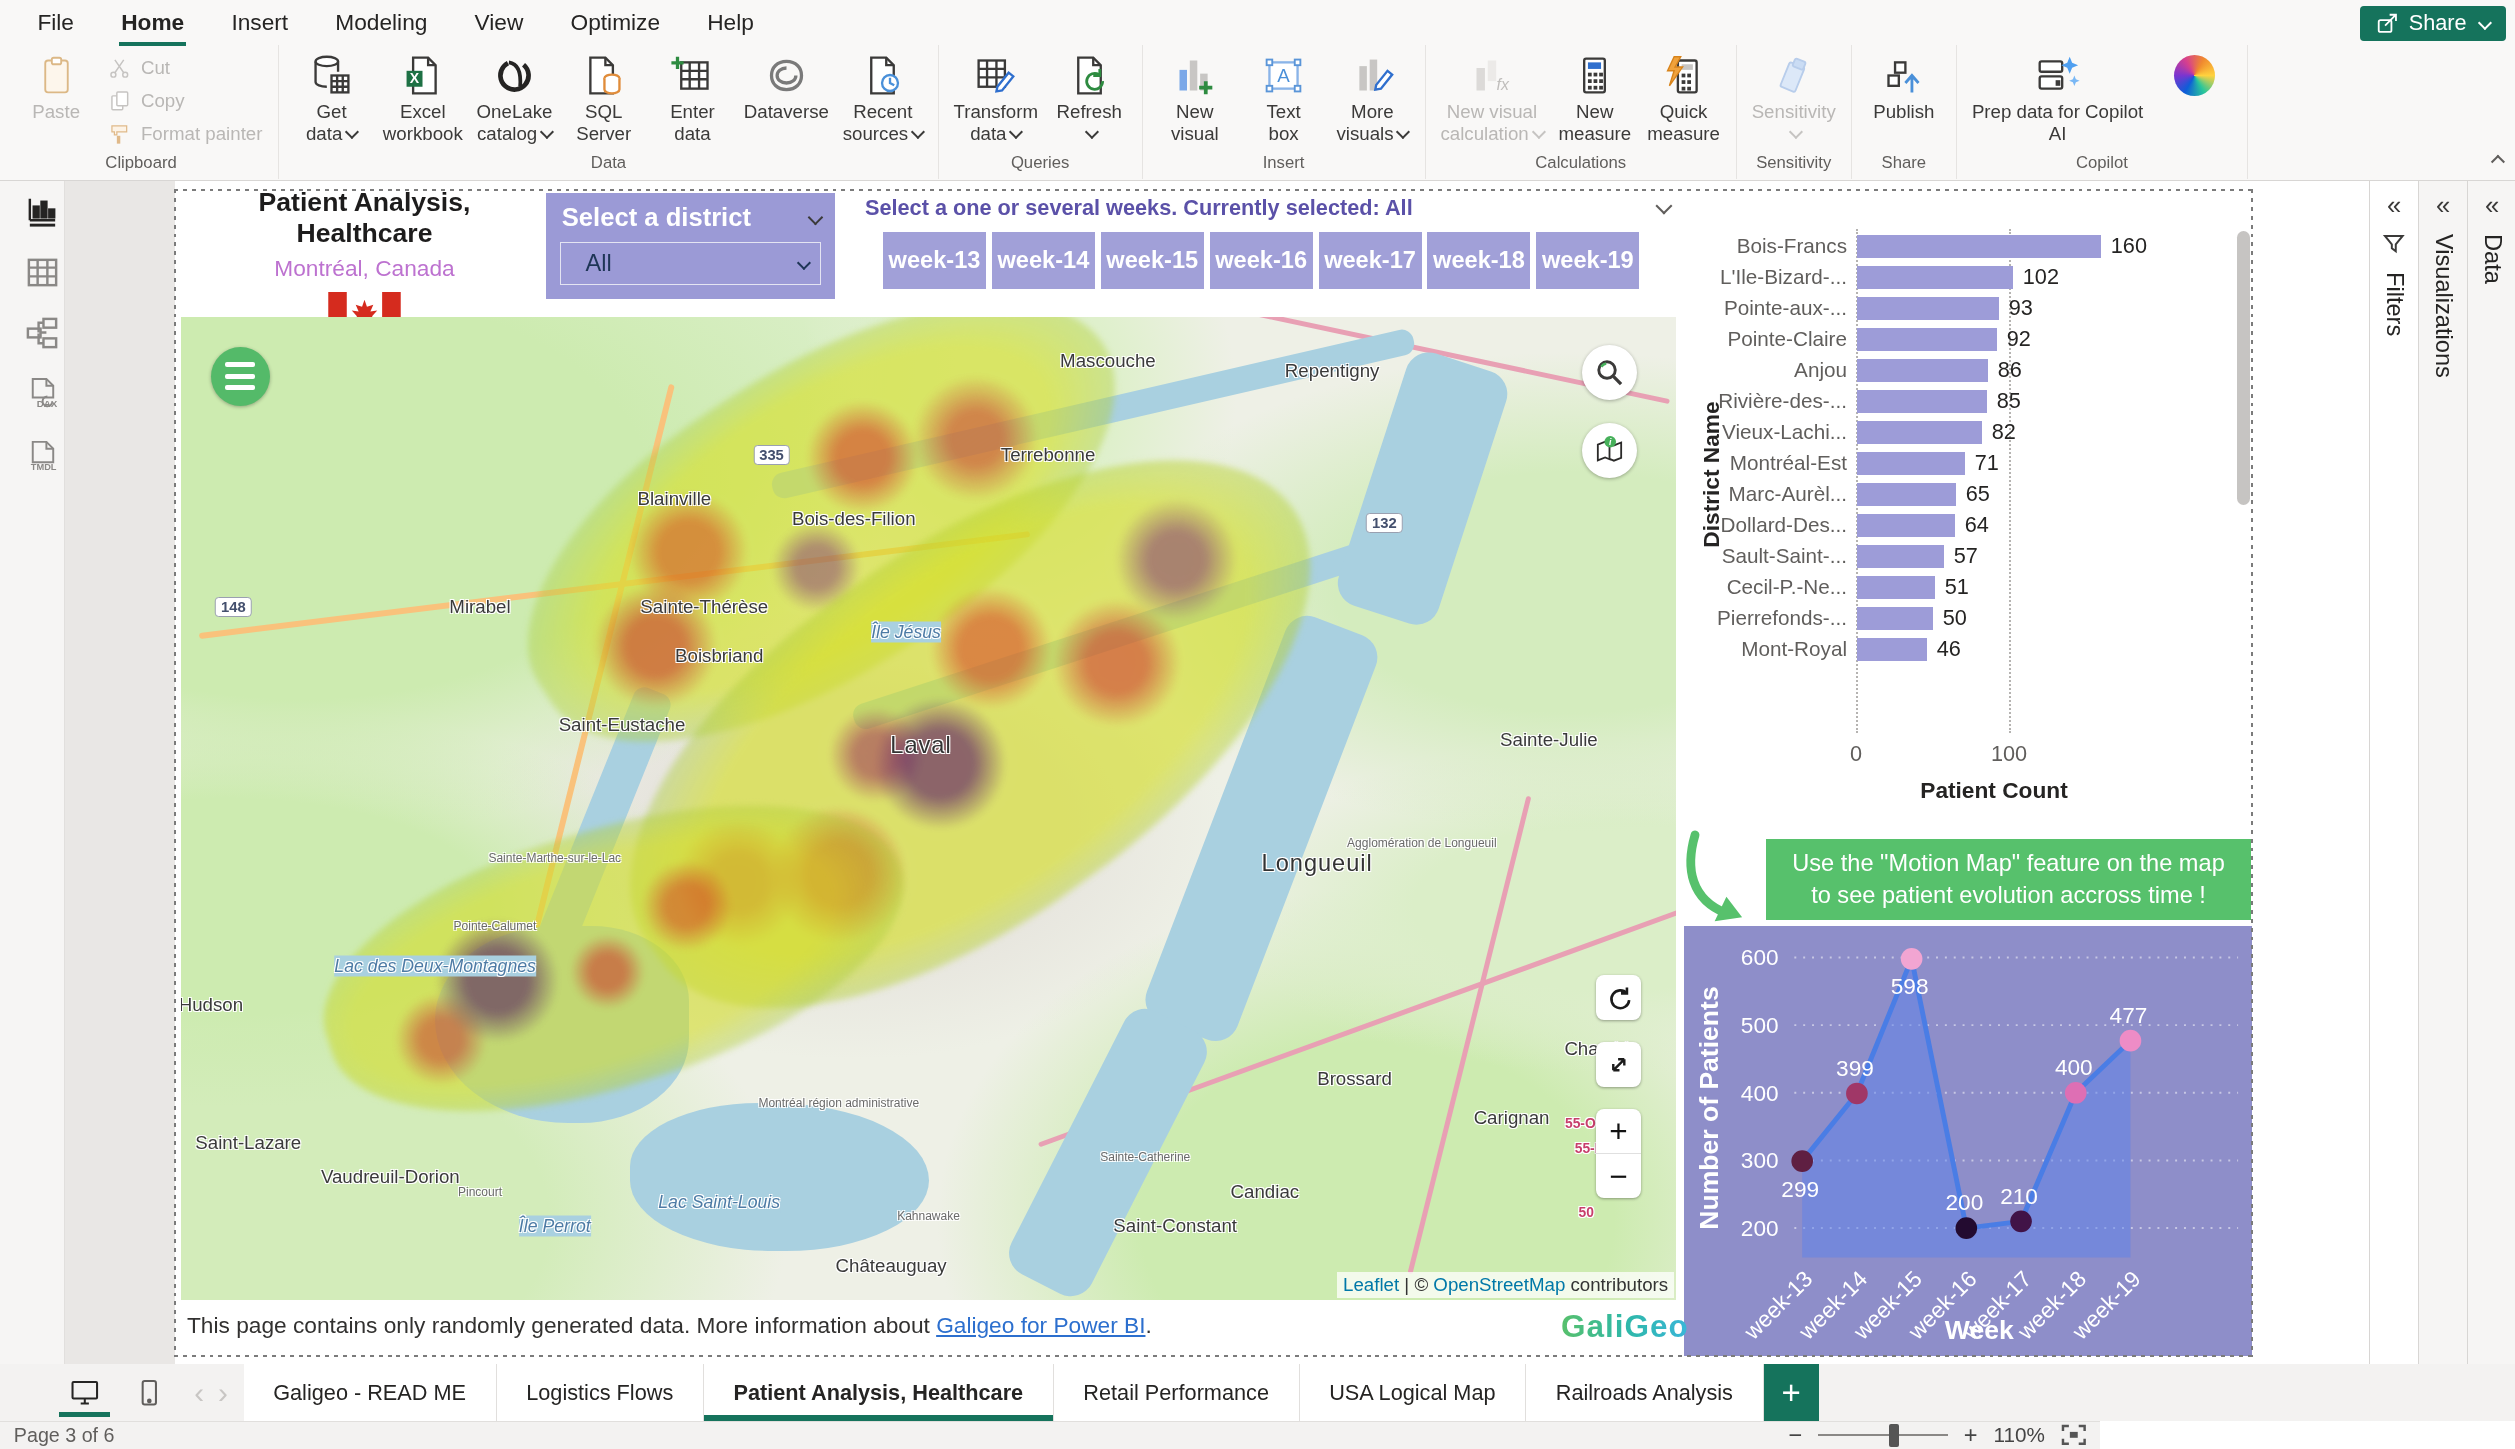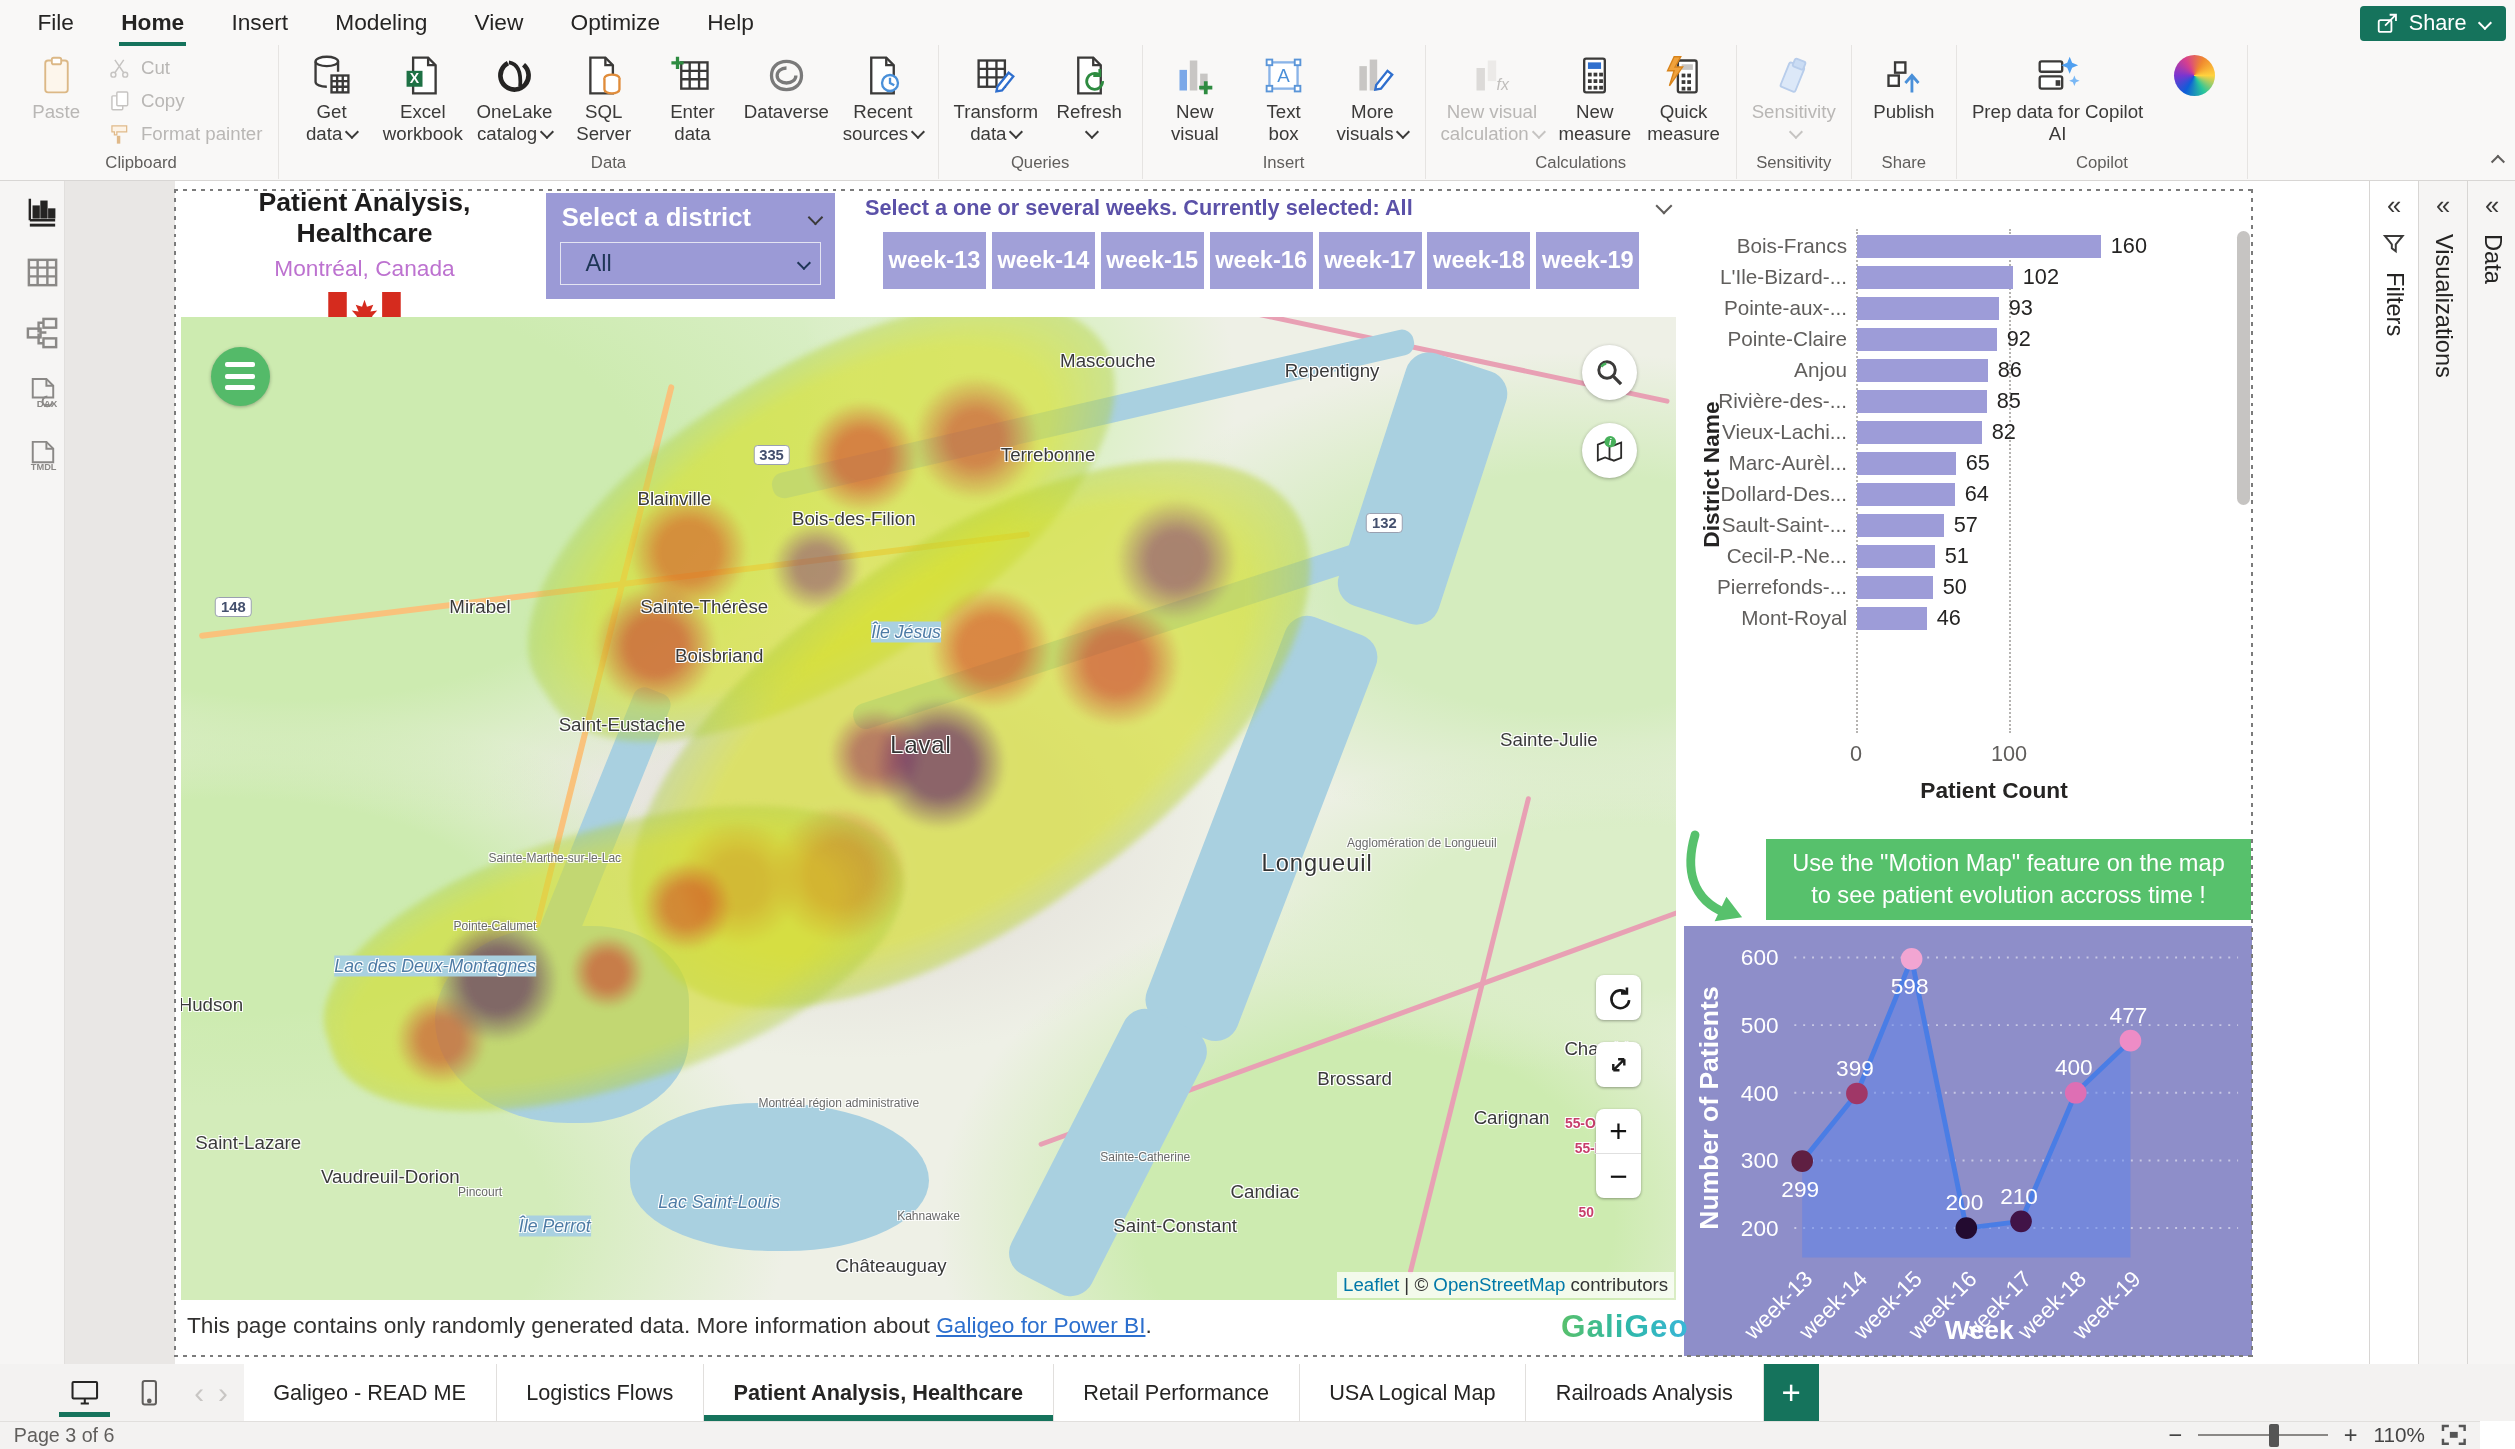--- a/index.html
+++ b/index.html
@@ -145,21 +145,21 @@
   .view-icons{display:flex;align-items:center;padding:0 9.9px 0 65px;gap:25.6px;}
   .view-icon{position:relative;display:flex;align-items:center;justify-content:center;width:39px;height:100%;}
   .view-icon .active-bar{position:absolute;left:-5.9px;right:-5.9px;bottom:3.9px;height:4.9px;background:#15735c;}
   .tab-chevs{display:flex;align-items:center;gap:13.8px;padding:0 15.8px;color:#c8c6c4;font-size:29.6px;}
   .tabs{display:flex;align-items:stretch;}
   .tab{position:relative;background:#fff;border-right:1px solid #e1dfdd;display:flex;align-items:center;padding:0 29.6px;font-size:21.7px;color:#252423;}
   .tab.active{font-weight:700;}
   .tab.active::after{content:"";position:absolute;left:0;right:0;bottom:0;height:5.9px;background:#15735c;}
   .tab-add{width:55px;background:#15735c;color:#fff;font-size:33px;display:flex;align-items:center;justify-content:center;}
   
-  .statusbar{position:absolute;left:0;top:1421px;width:2480px;height:27.6px;background:#f3f2f1;border-top:1px solid #e1dfdd;display:flex;align-items:center;justify-content:space-between;padding:0 13.8px;box-sizing:border-box;z-index:45;}
+  .statusbar{position:absolute;left:0;top:1421px;width:2100px;height:27.6px;background:#f3f2f1;border-top:1px solid #e1dfdd;display:flex;align-items:center;justify-content:space-between;padding:0 13.8px;box-sizing:border-box;z-index:45;}
   .status-left{font-size:19.7px;color:#605e5c;}
   .status-right{display:flex;align-items:center;gap:15.8px;}
   .zoom-minus,.zoom-plus{font-size:23.6px;color:#444;}
   .zoom-track{position:relative;width:130px;height:2px;background:#8a8886;}
   .zoom-thumb{position:absolute;left:71px;top:-10.8px;width:9.9px;height:23.6px;background:#555;border-radius:2px;}
   .zoom-pct{font-size:20.7px;color:#444;}
 </style>
 </head>
 <body>
 
@@ -701,20 +701,25 @@
         <span class="bc-lab">Rivière-des-...</span>
         <div class="bc-bar" style="width: 130px; background: rgb(157, 156, 216);"></div>
         <span class="bc-val">85</span>
       </div>
       <div class="bc-row">
         <span class="bc-lab">Vieux-Lachi...</span>
         <div class="bc-bar" style="width: 125px; background: rgb(157, 156, 216);"></div>
         <span class="bc-val">82</span>
       </div>
       <div class="bc-row">
+        <span class="bc-lab">Montréal-Est</span>
+        <div class="bc-bar" style="width: 108px; background: rgb(157, 156, 216);"></div>
+        <span class="bc-val">71</span>
+      </div>
+      <div class="bc-row">
         <span class="bc-lab">Marc-Aurèl...</span>
         <div class="bc-bar" style="width: 99px; background: rgb(157, 156, 216);"></div>
         <span class="bc-val">65</span>
       </div>
       <div class="bc-row">
         <span class="bc-lab">Dollard-Des...</span>
         <div class="bc-bar" style="width: 98px; background: rgb(157, 156, 216);"></div>
         <span class="bc-val">64</span>
       </div>
       <div class="bc-row">

